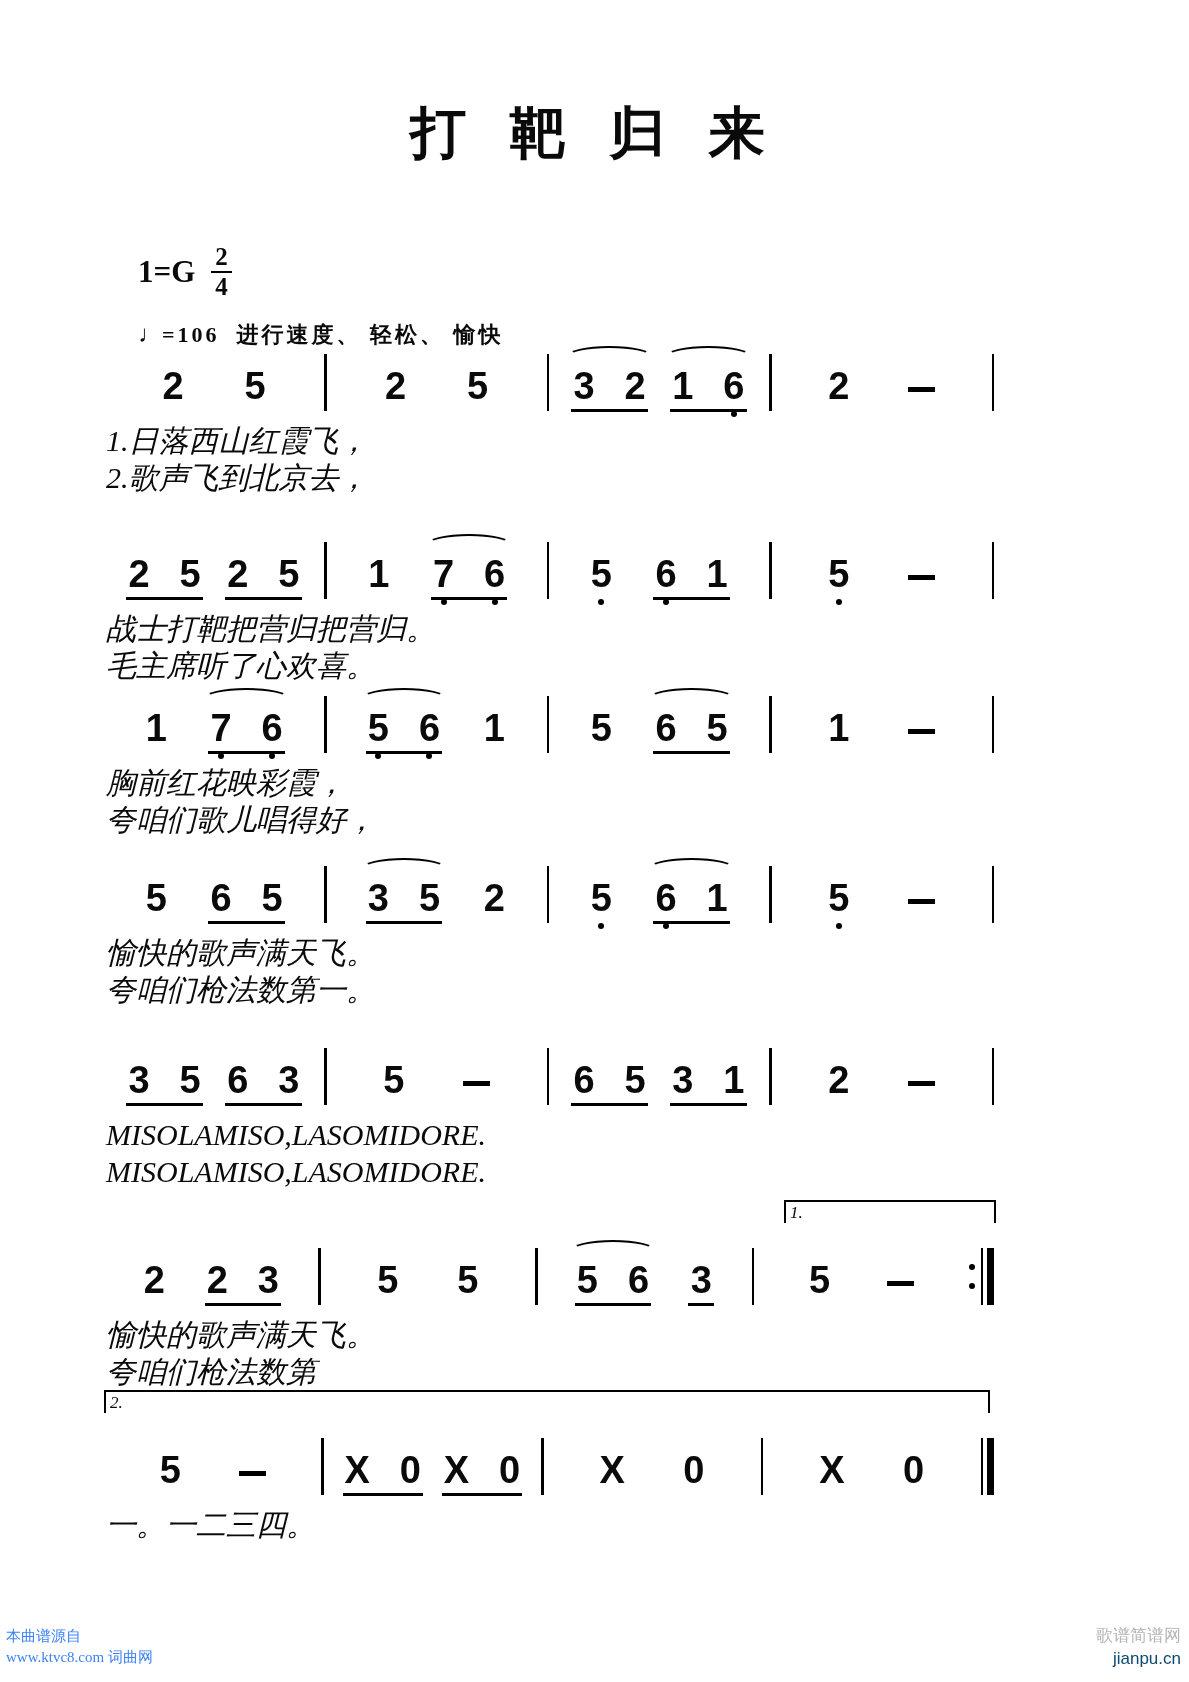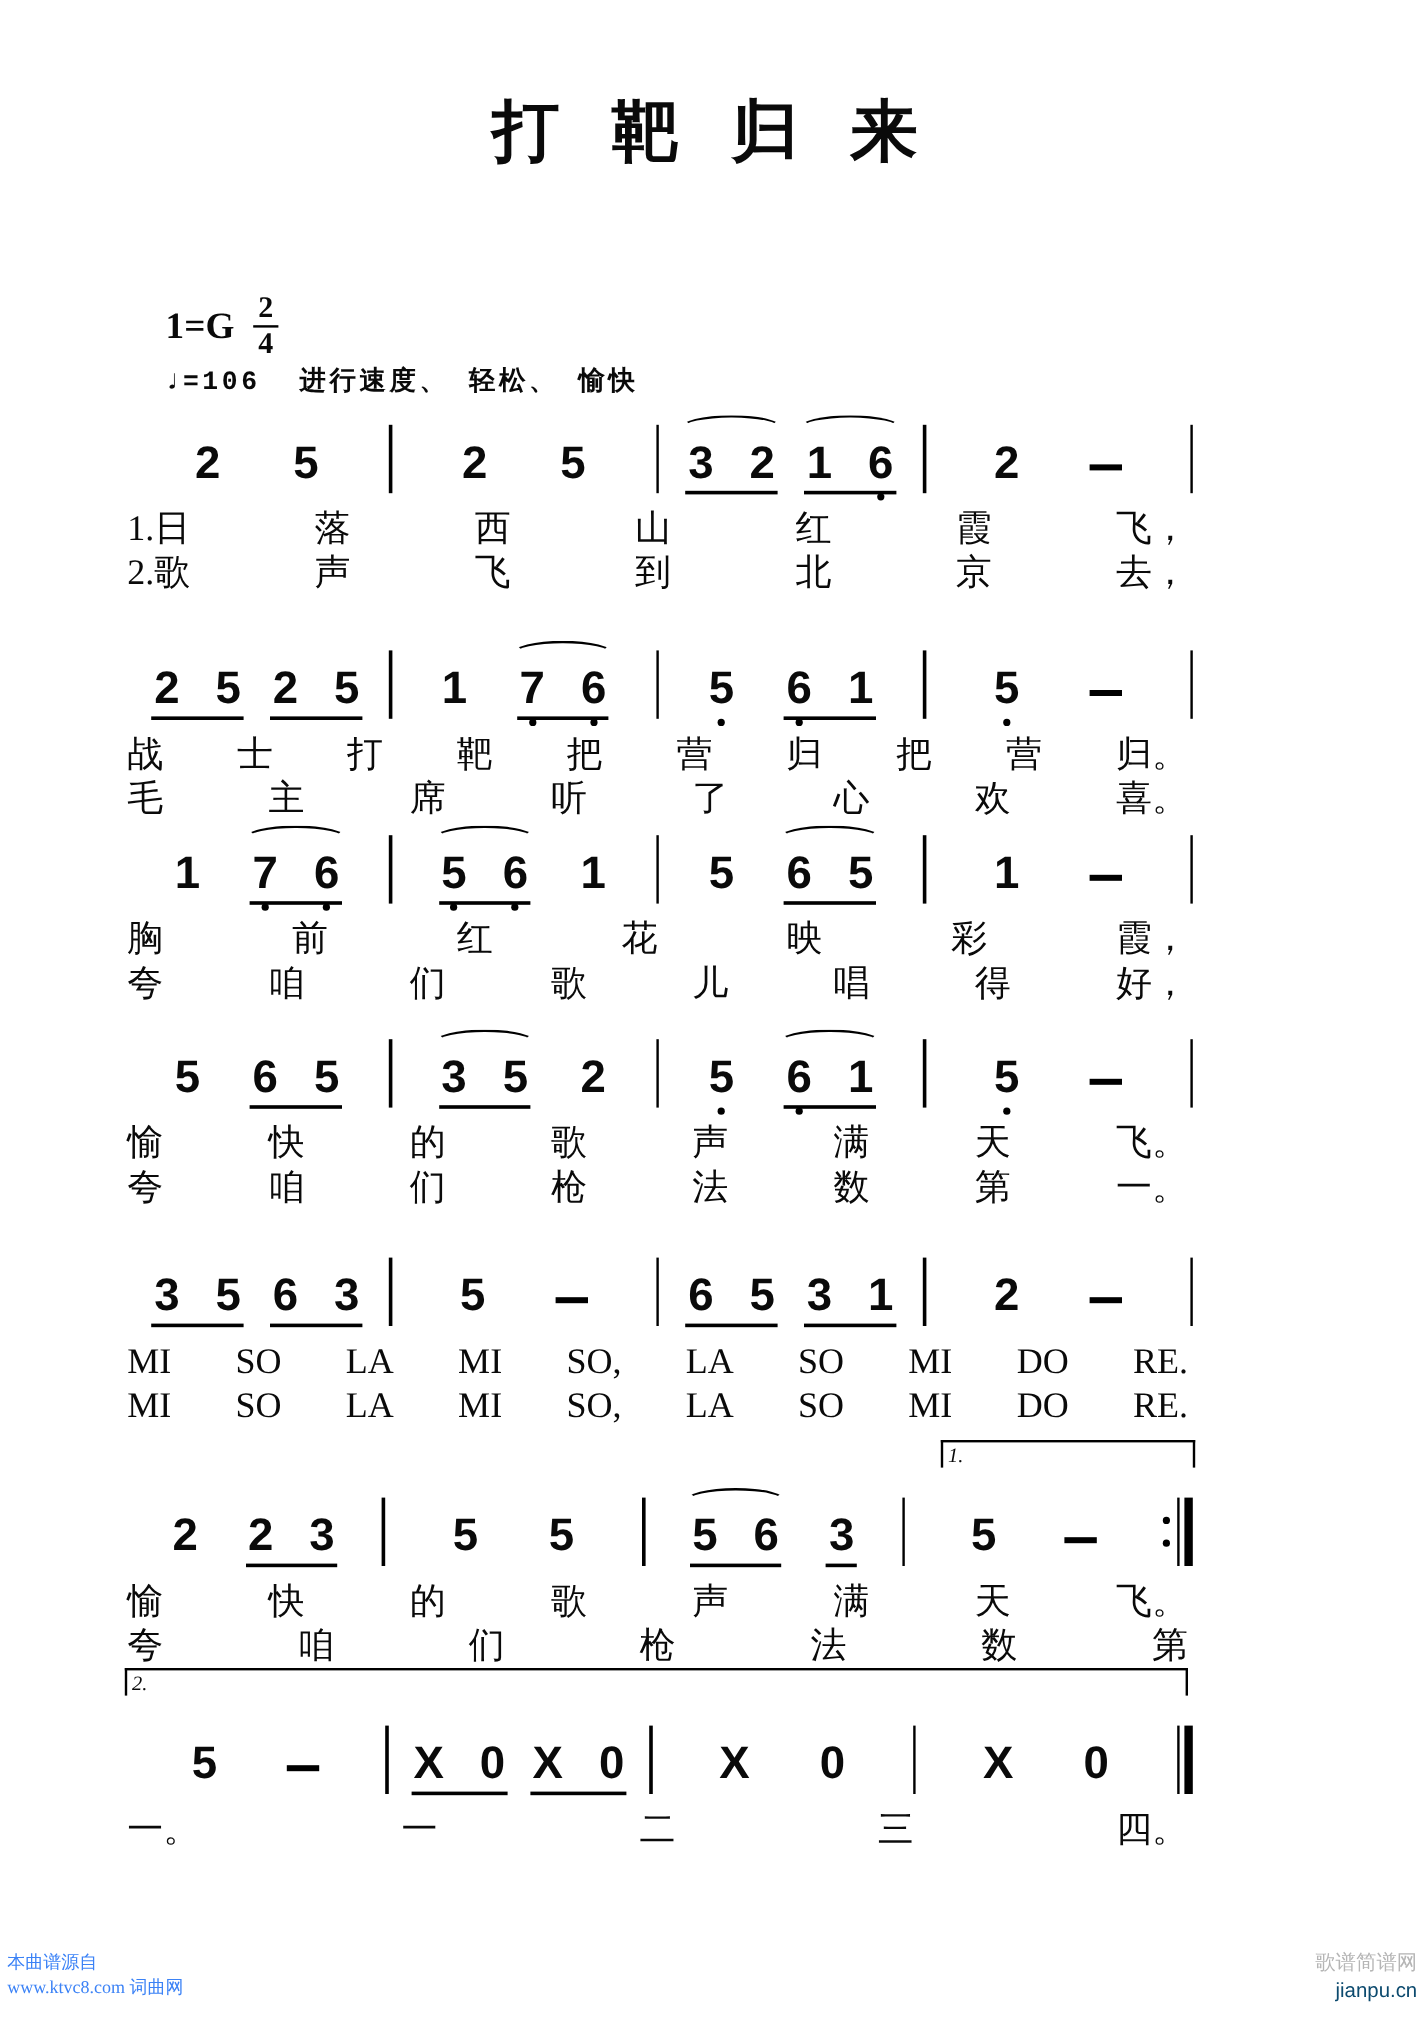--- a/index.html
+++ b/index.html
@@ -1,29 +1,29 @@
 <!DOCTYPE html>
 <html><head>
 <meta charset="utf-8">
 <style>
   html,body{margin:0;padding:0;background:#fff;}
   #page{position:relative;width:1189px;height:1682px;background:#ffffff;overflow:hidden;
         color:#0a0a0a;font-family:"Liberation Serif",serif;}
 
   
-  .title{position:absolute;top:72px;left:0;width:100%;text-align:center;
+  .title{position:absolute;top:96px;left:0;width:100%;text-align:center;
          font-family:"Liberation Sans",sans-serif;font-weight:900;font-size:56px;
          letter-spacing:14px;}
   .keysig{position:absolute;left:138px;top:244px;display:flex;align-items:center;gap:16px;}
   .keysig .kt{font-weight:700;font-size:31px;font-family:"Liberation Serif",serif;}
   .meter{display:inline-flex;flex-direction:column;align-items:center;
          font-weight:700;font-size:25px;line-height:1.02;}
   .meter .num{border-bottom:2.5px solid #000;padding:0 4px 1px;}
   .meter .den{padding-top:1px;}
-  .tempo{position:absolute;left:138px;top:302px;font-family:Liberation Mono, monospace;
+  .tempo{position:absolute;left:138px;top:320px;font-family:Liberation Serif, serif;
          font-weight:700;font-size:22px;letter-spacing:3px;}
   .tempo .tnote{font-size:24px;letter-spacing:0;}
   .credits{position:absolute;right:234px;top:224px;text-align:right;
            font-size:25px;line-height:28px;white-space:pre;}
 
   
   #music{position:absolute;left:104px;top:0;width:890px;height:100%;}
   .system{position:absolute;left:0;width:100%;}
   .system-1{top:336px}.system-2{top:524px}.system-3{top:678px}.system-4{top:848px}
   .system-5{top:1030px}.system-6{top:1200px}.system-7{top:1390px}
@@ -42,22 +42,22 @@
           width:6px;height:6px;border-radius:50%;background:#000;}
   .slur{position:absolute;top:-21px;left:-4px;right:-4px;height:17px;
         border:2.5px solid transparent;border-top-color:#000;border-radius:50%;}
   .bar{width:2.5px;height:57px;background:#000;margin-bottom:1px;}
   .endbar{display:flex;align-items:center;gap:4px;height:57px;margin-bottom:1px;}
   .endbar .thin{width:2.5px;height:57px;background:#000;}
   .endbar .thick{width:7px;height:57px;background:#000;}
   .rdots{display:flex;flex-direction:column;justify-content:center;gap:13px;height:57px;margin-right:2px;}
   .rdots i{display:block;width:6px;height:6px;border-radius:50%;background:#000;}
 
-  .lyric-row{display:flex;justify-content:space-between;width:884px;margin:12px 0 0 2px;
-             font-size:30px;line-height:1.1;}
+  .lyric-row{display:flex;width:884px;margin:12px 0 0 2px;
+             font-size:30px;line-height:1.1;font-style:italic;}
   .lyric-row.v2{margin-top:4px;}
   .lyr{white-space:nowrap;}
 
   .volta{position:absolute;top:0;height:21px;border-top:2.5px solid #000;}
   .volta.volta-last{left:680px;width:208px;border-left:2.5px solid #000;border-right:2.5px solid #000;}
   .volta.volta-all{left:0;width:882px;border-left:2.5px solid #000;border-right:2.5px solid #000;}
   .volta .vl{position:absolute;left:4px;top:1px;font-size:17px;font-style:italic;}
 
   
   .wm-left{position:absolute;left:6px;bottom:14px;font-family:Liberation Serif, serif;

